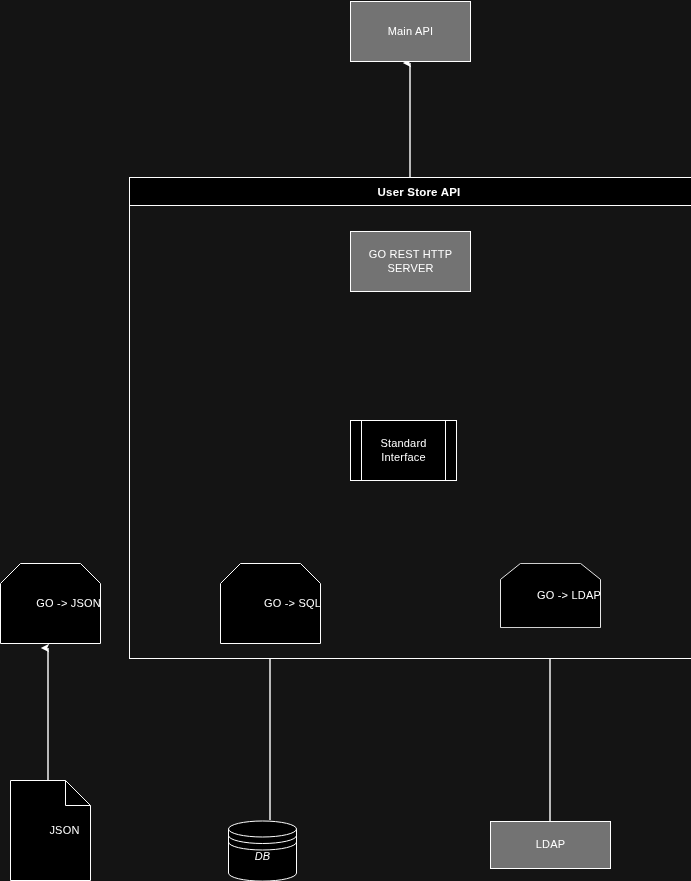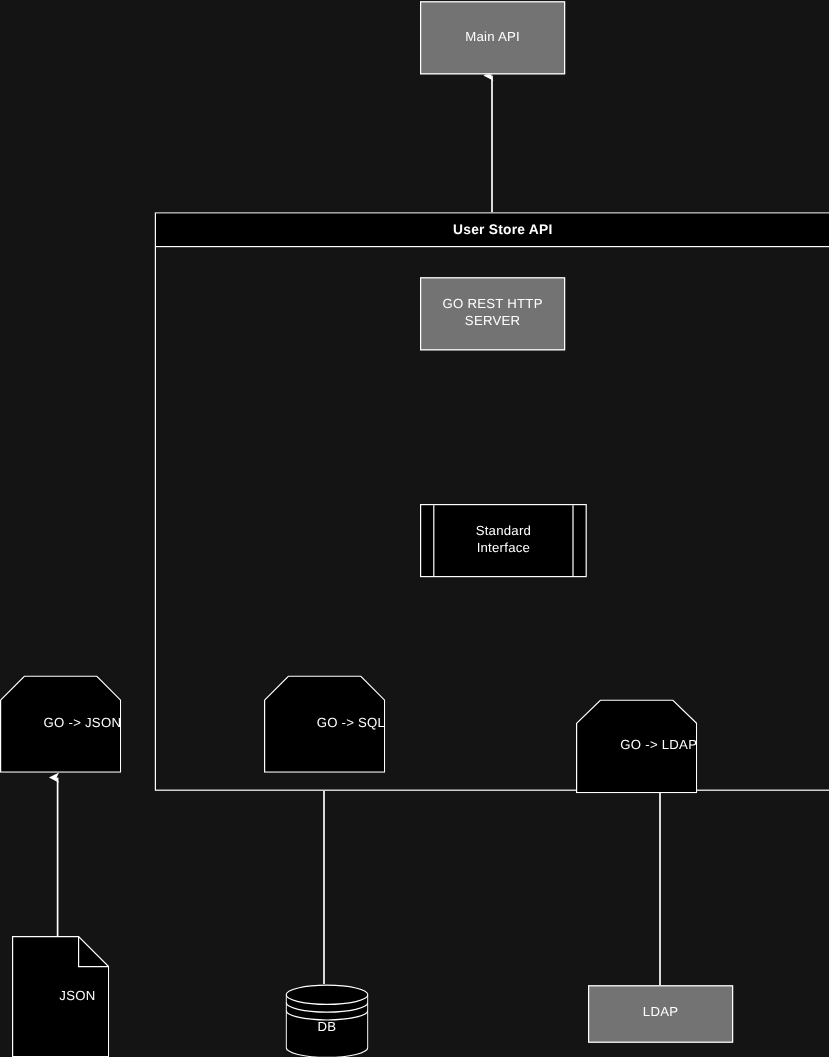--- a/index.html
+++ b/index.html
@@ -181,57 +181,57 @@
 
   <div class="node rect-node" style="left:350px; top:1px; width:121px; height:61px;">
     <span>Main API</span>
   </div>
 
   <div class="node rect-node" style="left:350px; top:231px; width:121px; height:61px; flex-direction:column;">
     <span>GO REST HTTP</span>
     <span>SERVER</span>
   </div>
 
-  <div class="node mod-node" style="left:350px; top:420px; width:139px; height:61px; flex-direction:column;align-items:center;">
+  <div class="node mod-node" style="left:350px; top:420px; width:107px; height:61px; flex-direction:column;align-items:center;">
     <span class="mod-bar left"></span>
     <span class="mod-bar right"></span>
     <span class="mod-label">Standard</span>
     <span class="mod-label">Interface</span>
   </div>
 
   <div class="node pent-node" style="left:0px; top:563px; width:101px; height:81px;">
     <svg class="pent-svg" viewBox="0 0 101 81" preserveAspectRatio="none">
       <path d="M0.5,20.5 L20.5,0.5 L80.5,0.5 L100.5,20.5 L100.5,80.5 L0.5,80.5 Z" fill="#000000" stroke="#ffffff" stroke-width="1"></path>
     </svg>
     <span class="pent-label">GO -&gt; JSON</span>
   </div>
 
   <div class="node pent-node" style="left:220px; top:563px; width:101px; height:81px;border-radius:32px;">
     <svg class="pent-svg" viewBox="0 0 101 81" preserveAspectRatio="none">
       <path d="M0.5,20.5 L20.5,0.5 L80.5,0.5 L100.5,20.5 L100.5,80.5 L0.5,80.5 Z" fill="#000000" stroke="#ffffff" stroke-width="1"></path>
     </svg>
     <span class="pent-label">GO -&gt; SQL</span>
   </div>
 
-  <div class="node pent-node" style="left:480px; top:563px; width:101px; height:78px;margin-top:20px;">
+  <div class="node pent-node" style="left:500px; top:563px; width:101px; height:65px;">
     <svg class="pent-svg" viewBox="0 0 101 81" preserveAspectRatio="none">
       <path d="M0.5,20.5 L20.5,0.5 L80.5,0.5 L100.5,20.5 L100.5,80.5 L0.5,80.5 Z" fill="#000000" stroke="#ffffff" stroke-width="1"></path>
     </svg>
     <span class="pent-label">GO -&gt; LDAP</span>
   </div>
 
   <div class="node doc-node" style="left:10px; top:780px; width:81px; height:101px;">
     <svg class="doc-svg" viewBox="0 0 81 101" preserveAspectRatio="none">
       <path d="M0.5,0.5 L55.5,0.5 L80.5,25.5 L80.5,100.5 L0.5,100.5 Z" fill="#000000" stroke="#ffffff" stroke-width="1"></path>
       <path d="M55.5,0.5 L55.5,25.5 L80.5,25.5" fill="none" stroke="#ffffff" stroke-width="1"></path>
     </svg>
     <span class="doc-label">JSON</span>
   </div>
 
-  <div class="node cyl-node" style="left:238px; top:818px; width:69px; height:63px;">
+  <div class="node cyl-node" style="left:228px; top:818px; width:69px; height:63px;font-style:italic;">
     <svg class="cyl-svg" viewBox="0 0 69 63" preserveAspectRatio="none">
       <path d="M0.5,11 L0.5,55 A33.5,8 0 0 0 68.5,55 L68.5,11 Z" fill="#000000" stroke="#ffffff" stroke-width="1"></path>
       <ellipse cx="34.5" cy="11" rx="34" ry="8" fill="#000000" stroke="#ffffff" stroke-width="1"></ellipse>
       <path d="M0.5,17.5 A34,8 0 0 0 68.5,17.5" fill="none" stroke="#ffffff" stroke-width="1"></path>
       <path d="M0.5,24 A34,8 0 0 0 68.5,24" fill="none" stroke="#ffffff" stroke-width="1"></path>
     </svg>
     <span class="cyl-label">DB</span>
   </div>
 
   <div class="node rect-node" style="left:490px; top:821px; width:121px; height:48px;">

